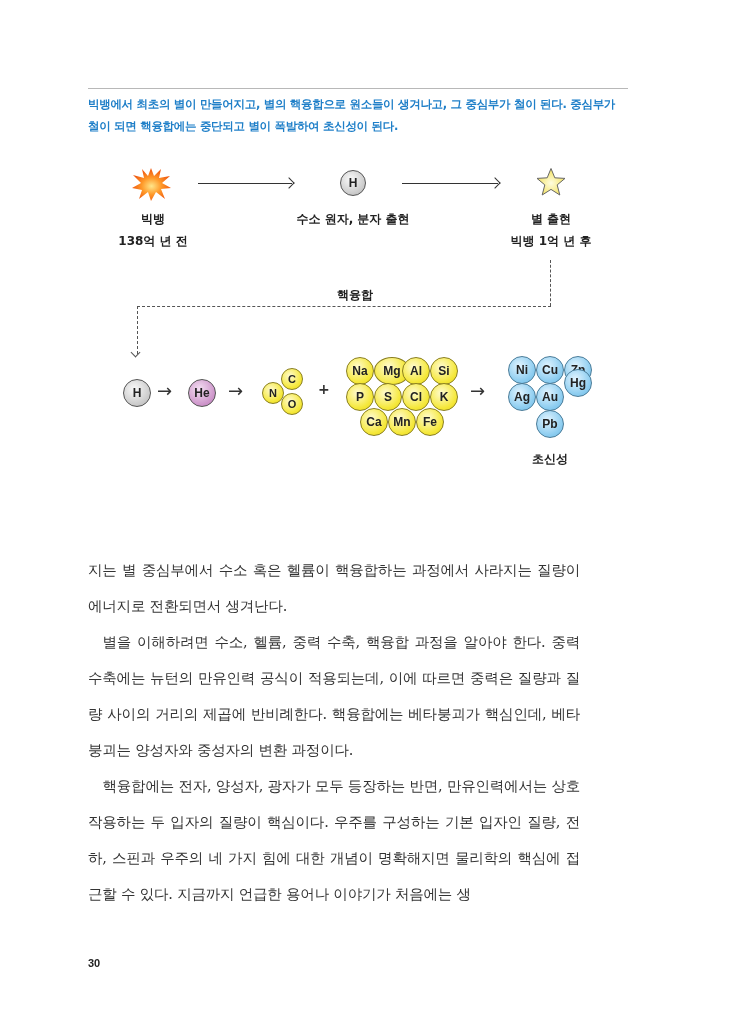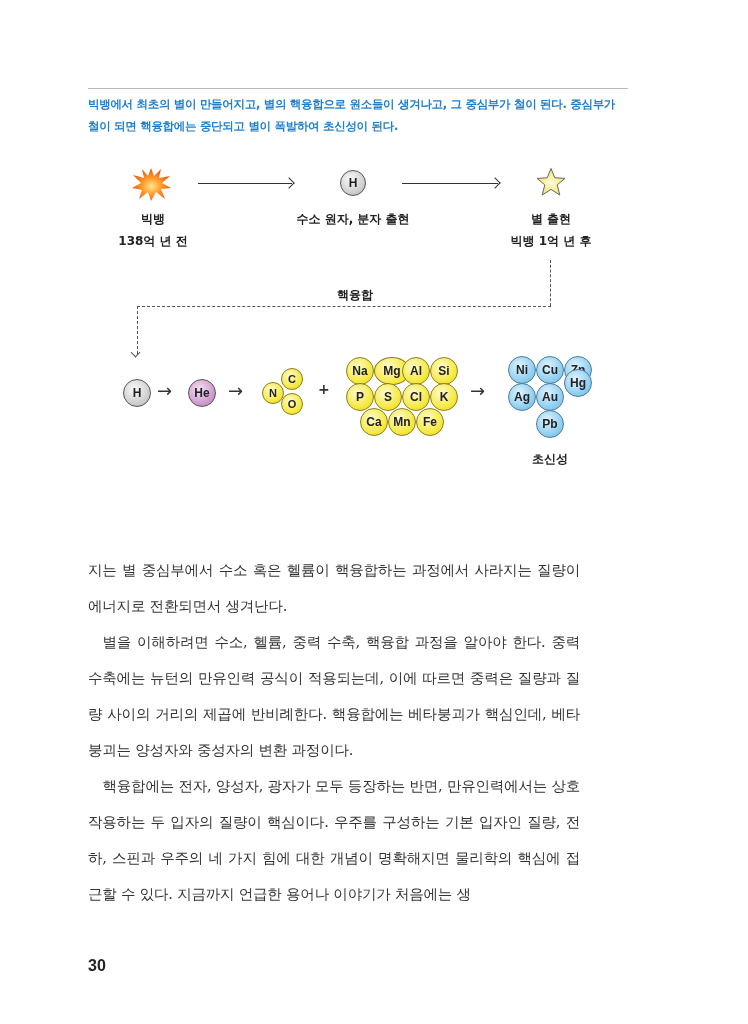--- a/index.html
+++ b/index.html
@@ -18,21 +18,21 @@
   .purple { background:radial-gradient(circle at 40% 35%, #f3dff2, #cc93c9 70%, #b57ab2); }
   .yellow { background:radial-gradient(circle at 40% 35%, #fffbd0, #f5e83a 65%, #e4d21a); border-color:#8a7f20; }
   .blue { background:radial-gradient(circle at 40% 35%, #e2f4ff, #8dcdf0 65%, #6bb8e4); border-color:#4a7c99; }
   .dash-h { position:absolute; height:0; border-top:1.5px dashed #555; }
   .dash-v { position:absolute; width:0; border-left:1.5px dashed #555; }
   .sym { position:absolute; font-family:"DejaVu Sans", sans-serif; font-size:18px; color:#333; }
   .body-text { position:absolute; left:88px; top:552px; width:492px; font-family:"DejaVu Serif", serif;
                font-size:14.5px; color:#333; line-height:36px; letter-spacing:-0.2px; }
   .body-text p { margin:0; text-align:justify; }
   .indent { text-indent:1em; }
-  .page-num { position:absolute; left:88px; top:957px; font-family:"Liberation Sans", sans-serif; font-size:16px; color:#222; font-weight:bold; }
+  .page-num { position:absolute; left:88px; top:957px; font-family:"Liberation Sans", sans-serif; font-size:11px; color:#222; font-weight:bold; }
 </style>
 </head>
 <body>
 
 <div class="rule"></div>
 <div class="caption">
   <div>빅뱅에서 최초의 별이 만들어지고, 별의 핵융합으로 원소들이 생겨나고, 그 중심부가 철이 된다. 중심부가</div>
   <div>철이 되면 핵융합에는 중단되고 별이 폭발하여 초신성이 된다.</div>
 </div>
 

